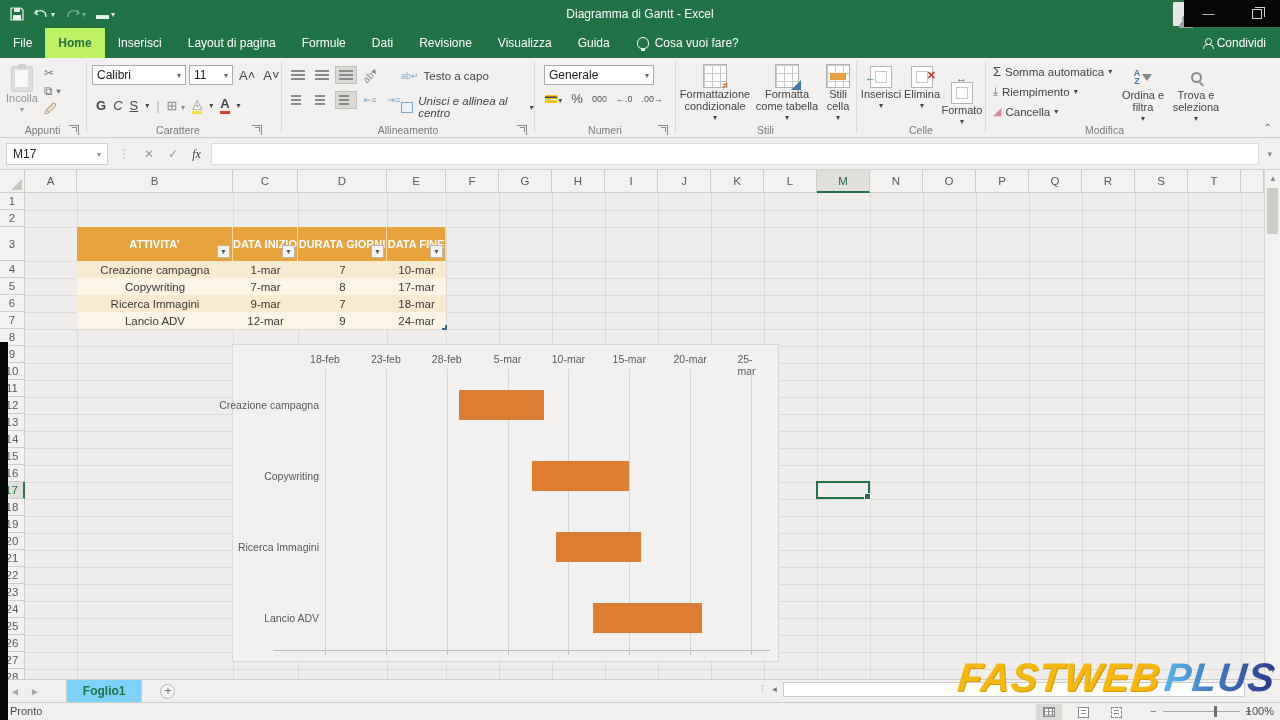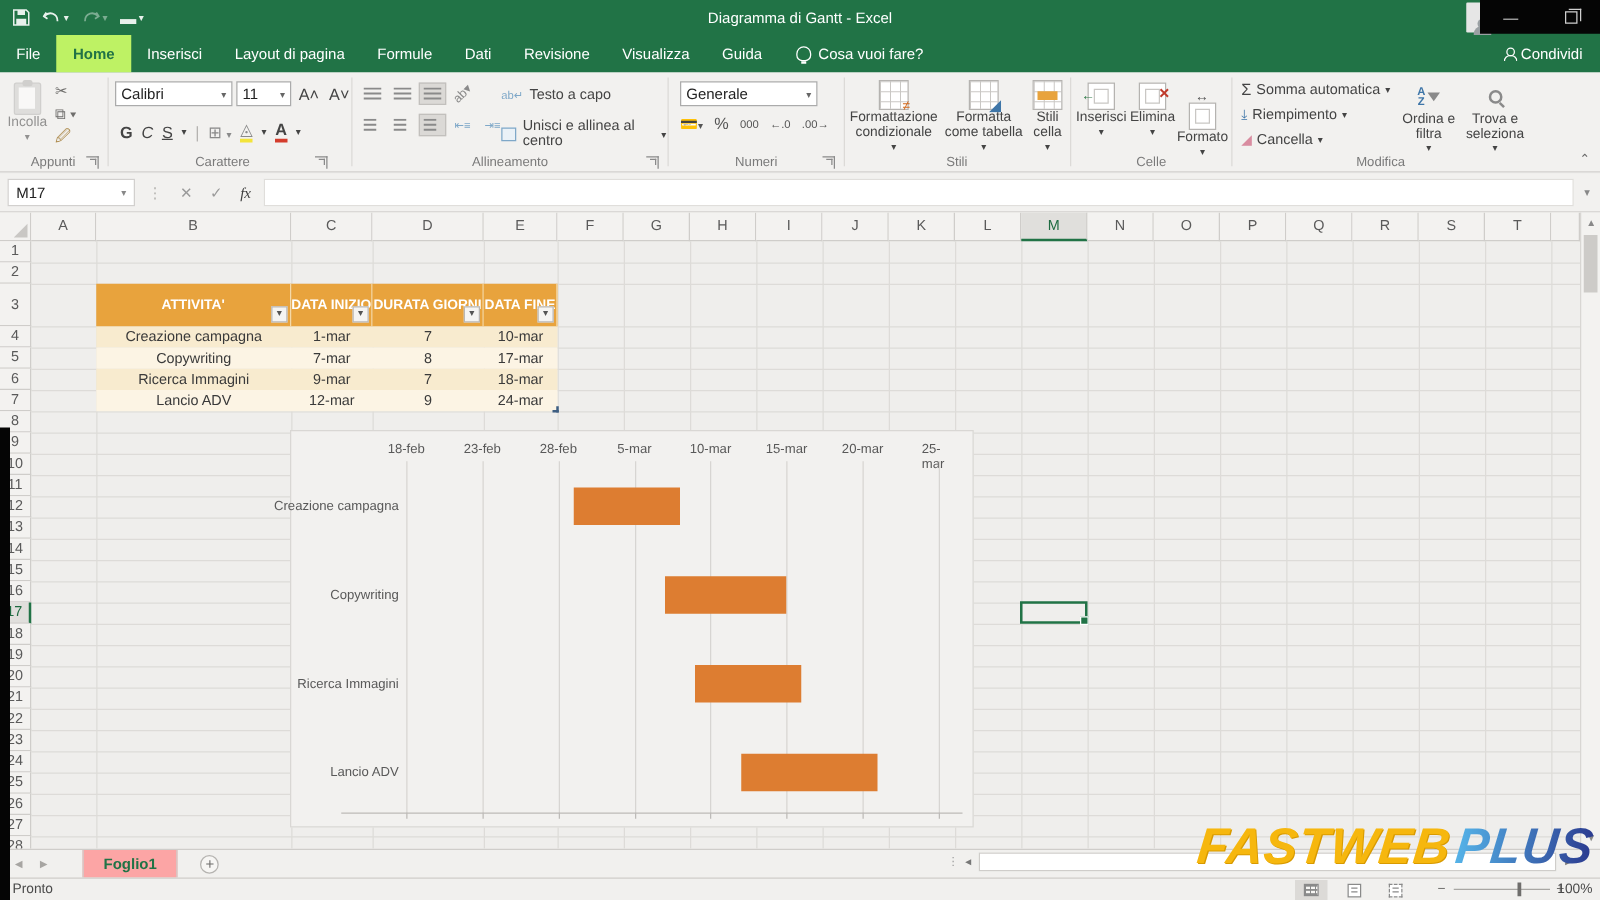--- a/index.html
+++ b/index.html
@@ -122,21 +122,21 @@
   #sel-cell::after { content:""; position:absolute; right:-3px; bottom:-3px; width:5px; height:5px; background:#217346; border:1px solid #fff; }
 
   
   #vscroll { position:absolute; right:0; top:170px; width:16px; height:509px; background:#f3f2f0; border-left:1px solid #d8d6d3; }
   .varrow { position:absolute; left:0; width:16px; height:17px; color:#888; font-size:8px; text-align:center; line-height:17px; }
   #vthumb { position:absolute; left:2px; top:18px; width:11px; height:46px; background:#cdcbc8; }
 
   
   #tabbar { position:absolute; left:0; top:679px; width:1280px; height:23px; background:#f1f0ee; border-top:1px solid #cfcdca; display:flex; align-items:center; }
   .navarr { color:#a7a5a2; font-size:10px; margin-left:10px; }
-  #sheettab { margin-left:26px; height:23px; background:#fca5a5; border-left:1px solid #cfcdca; border-right:1px solid #cfcdca; padding:0 16px; display:flex; align-items:center; color:#217346; font-weight:bold; font-size:12px; }
+  #sheettab { margin-left:26px; height:23px; background:#7dd3fc; border-left:1px solid #cfcdca; border-right:1px solid #cfcdca; padding:0 16px; display:flex; align-items:center; color:#217346; font-weight:bold; font-size:12px; }
   #addsheet { margin-left:18px; width:15px; height:15px; border:1px solid #9a989637; border-radius:50%; color:#6f6e6c; font-size:12px; line-height:13px; text-align:center; background:#f7f6f4; border:1px solid #b5b3b0; }
   #hscroll { position:absolute; left:783px; top:682px; width:462px; height:15px; background:#fff; border:1px solid #cfcdca; }
   .hsbtn { position:absolute; top:682px; width:13px; height:15px; color:#777; font-size:8px; text-align:center; line-height:15px; }
   #hsplit { position:absolute; left:758px; top:684px; color:#9a9a9a; font-size:9px; letter-spacing:1px; }
 
   
   #statusbar { position:absolute; left:0; top:702px; width:1280px; height:18px; background:#f1f0ee; border-top:1px solid #cfcdca; color:#4a4a4a; font-size:11px; }
   #ready { position:absolute; left:10px; top:2px; }
   .viewic { position:absolute; top:1px; width:26px; height:16px; display:flex; align-items:center; justify-content:center; }
   .viewic.sel { background:#dcdad7; }
@@ -298,21 +298,21 @@
           <span style="font-size:9px;color:#7fa8c8;">⇤≡</span>
         </div>
       <div class="alg-cell">
           <span style="font-size:9px;color:#7fa8c8;">⇥≡</span>
         </div>
     </div>
     <div class="wrapline" style="position:absolute; left:118px; top:12px;">
       <span style="font-size:9px; color:#7fa8c8;">ab↵</span>
       <span>Testo a capo</span>
     </div>
-    <div class="wrapline" style="position:absolute; left:118px; top:37px;">
+    <div class="wrapline" style="position:absolute; left:118px; top:37px;font-style:italic;">
       <span class="merge-ic"></span>
       <span>Unisci e allinea al centro</span>
       <span class="caret">▾</span>
     </div>
     <div class="rgrp-label">Allineamento</div>
     <div class="launcher" style="right:6px;"></div>
   </div>
   <div class="rsep" style="left:534px;"></div>
 
   <div class="rgroup" style="left:536px; width:138px;">

